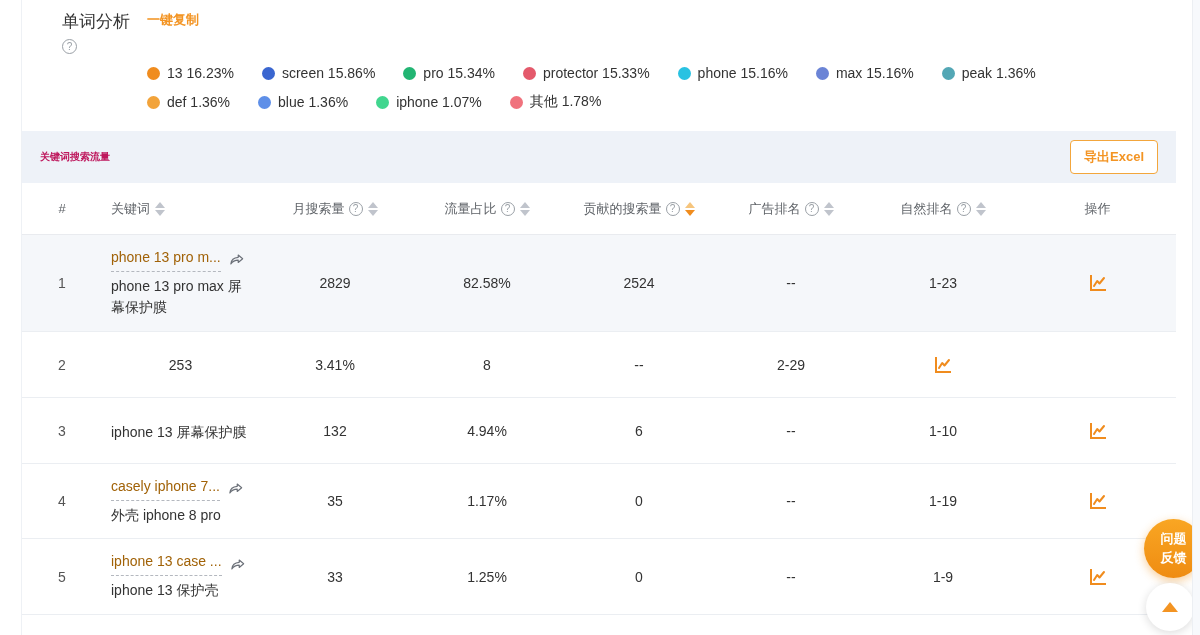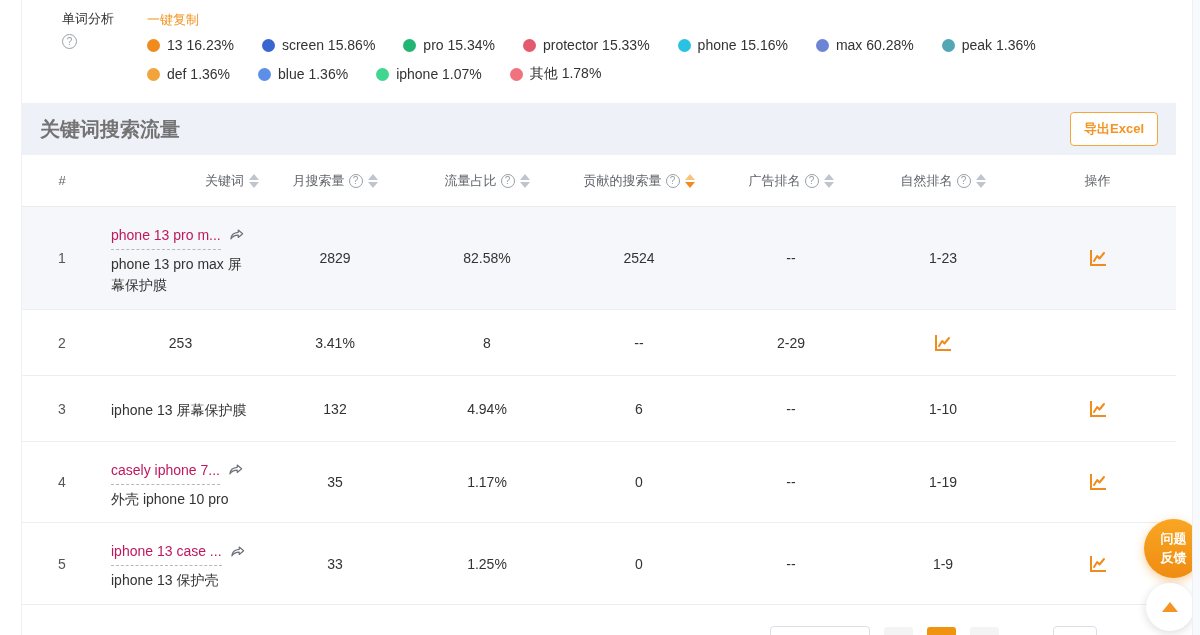--- a/index.html
+++ b/index.html
@@ -4,55 +4,55 @@
 <style>
   * { margin:0; padding:0; box-sizing:border-box; }
   html,body { background:#fff; }
   body { font-family:"Liberation Sans","DejaVu Sans",sans-serif; color:#333; }
   .page { position:relative; width:1200px; height:635px; background:#fff; overflow:hidden; }
   .page-gutter { position:absolute; top:0; right:0; width:8px; height:635px; background:#f7f9fc; border-left:1px solid #eceff3; }
 
   
   .word-panel { display:flex; padding:10px 0 8px 40px; background:#fff; border-left:1px solid #eef1f5; margin-left:21px; }
   .wp-left { width:85px; flex:none; }
-  .wp-title { font-size:13px; color:#333; }
+  .wp-title { font-size:17px; color:#333; }
   .help { display:inline-flex; align-items:center; justify-content:center; width:15px; height:15px; border:1px solid #9aa0a6; border-radius:50%; color:#9aa0a6; font-size:10px; margin-top:6px; cursor:pointer; }
   .help::before { content:"?"; }
   .help.inline { margin:0 0 0 4px; width:14px; height:14px; }
   .wp-right { flex:1; }
-  .copy-link { display:inline-block; color:#f39423; font-size:13px; font-weight:normal; cursor:pointer; margin-bottom:8px; }
-  .legend { display:flex; flex-wrap:wrap; max-width:1010px; }
+  .copy-link { display:inline-block; color:#f39423; font-size:13px; font-weight:bold; cursor:pointer; margin-bottom:0; }
+  .legend { display:flex; flex-wrap:wrap; max-width:1010px;margin-top:36px; }
   .legend-item { display:flex; align-items:center; margin:0 28px 12px 0; font-size:14px; color:#333; }
   .dot { width:13px; height:13px; border-radius:50%; margin-right:7px; flex:none; }
 
   
   .section { width:1155px; margin-left:21px; border-left:1px solid #eef1f5; }
   .section-header { height:52px; background:#eef2f8; display:flex; align-items:center; justify-content:space-between; padding:0 18px; }
-  .section-title { font-size:20px; color:#737373; font-weight:bold; }
+  .section-title { font-size:10px; color:#be185d; font-weight:bold; }
   .export-btn { background:#fff; border:1px solid #f3a63c; color:#f39423; font-size:13px; font-weight:bold; padding:7px 13px; border-radius:4px; cursor:pointer; }
 
   .grid { display:grid; grid-template-columns:80px 157px 152px 152px 152px 152px 152px 1fr; align-items:center; }
   .thead { height:52px; border-bottom:1px solid #e9ebef; font-size:13px; color:#5f6368; }
   .th { display:flex; align-items:center; justify-content:center; }
-  .th.left { justify-content:flex-end; padding-left:9px;font-family:Liberation Mono, monospace; }
+  .th.left { justify-content:flex-start; padding-left:9px;font-family:Liberation Mono, monospace; }
   .th .lbl { white-space:nowrap; }
   .sorter { display:inline-flex; flex-direction:column; margin-left:5px; cursor:pointer; }
   .sorter i { display:block; width:0; height:0; border-left:5px solid transparent; border-right:5px solid transparent; }
   .sorter .up { border-bottom:6px solid #c0c4cc; margin-bottom:2px; }
   .sorter .down { border-top:6px solid #c0c4cc; }
   .sorter.active .up { border-bottom-color:#f6c57d; }
   .sorter.active .down { border-top-color:#f08c1e; }
 
   .trow { border-bottom:1px solid #ebeef2; font-size:14px; color:#333; background:#fff; }
   .trow.hl { background:#f5f7fa; }
   .trow .cell { display:flex; align-items:center; justify-content:center; }
   .c-idx { color:#555; }
   .c-kw { flex-direction:column; align-items:flex-start !important; justify-content:center; padding:12px 4px 12px 9px; line-height:1.55; }
   .kw-top { display:flex; align-items:center; }
-  .kw-link { color:#be185d; text-decoration:none; border-bottom:1px dashed #b4b8bf; padding-bottom:2px; white-space:nowrap; cursor:pointer;margin-top:6px; }
+  .kw-link { color:#a16207; text-decoration:none; border-bottom:1px dashed #b4b8bf; padding-bottom:2px; white-space:nowrap; cursor:pointer; }
   .share-ic { margin-left:7px; cursor:pointer; display:inline-flex; }
   .kw-trans { color:#333; margin-top:4px; }
   .row-tall { min-height:90px; }
   .row-std { min-height:66px; }
   .chart-btn { cursor:pointer; display:inline-flex; }
 
   
   .pagination { height:74px; display:flex; align-items:center; justify-content:flex-end; padding-right:52px; gap:14px; font-size:13px; color:#606266; background:#fff; }
   .page-size { width:100px; height:31px; border:1px solid #dcdfe6; border-radius:4px; background:#fff; display:flex; align-items:center; justify-content:space-between; padding:0 10px 0 18px; cursor:pointer; color:#606266; }
   .pg-btn { width:29px; height:29px; border-radius:3px; background:#f4f4f5; display:flex; align-items:center; justify-content:center; cursor:pointer; }
@@ -92,21 +92,21 @@
         <span class="legend-item">
             <i class="dot" style="background: rgb(228, 89, 107);"></i>
             <span>protector 15.33%</span>
           </span>
         <span class="legend-item">
             <i class="dot" style="background: rgb(41, 194, 226);"></i>
             <span>phone 15.16%</span>
           </span>
         <span class="legend-item">
             <i class="dot" style="background: rgb(107, 132, 214);"></i>
-            <span>max 60.28%</span>
+            <span>max 15.16%</span>
           </span>
         <span class="legend-item">
             <i class="dot" style="background: rgb(83, 167, 181);"></i>
             <span>peak 1.36%</span>
           </span>
         <span class="legend-item">
             <i class="dot" style="background: rgb(242, 163, 58);"></i>
             <span>def 1.36%</span>
           </span>
         <span class="legend-item">
@@ -256,21 +256,21 @@
       <div class="cell c-idx">4</div>
       <div class="cell c-kw">
         <span class="kw-top">
             <a class="kw-link">casely iphone 7...</a>
           <span class="share-ic">
               <svg width="16" height="16" viewBox="0 0 18 18">
                 <path d="M11.5 4.5l5 4.2-5 4.2v-2.7C7.5 10.2 5 11.8 3.2 14.6 3.6 9.8 6.8 7.4 11.5 7.1z" fill="none" stroke="#6b7078" stroke-width="1.3" stroke-linejoin="round"></path>
               </svg>
             </span>
         </span>
-        <span class="kw-trans">外壳 iphone 10 pro</span>
+        <span class="kw-trans">外壳 iphone 8 pro</span>
       </div>
       <div class="cell">35</div>
       <div class="cell">1.17%</div>
       <div class="cell">0</div>
       <div class="cell">--</div>
       <div class="cell">1-19</div>
       <div class="cell">
           <span class="chart-btn">
             <svg width="22" height="22" viewBox="0 0 22 22">
               <path d="M4 3v15h15" fill="none" stroke="#f08c1e" stroke-width="2"></path>

